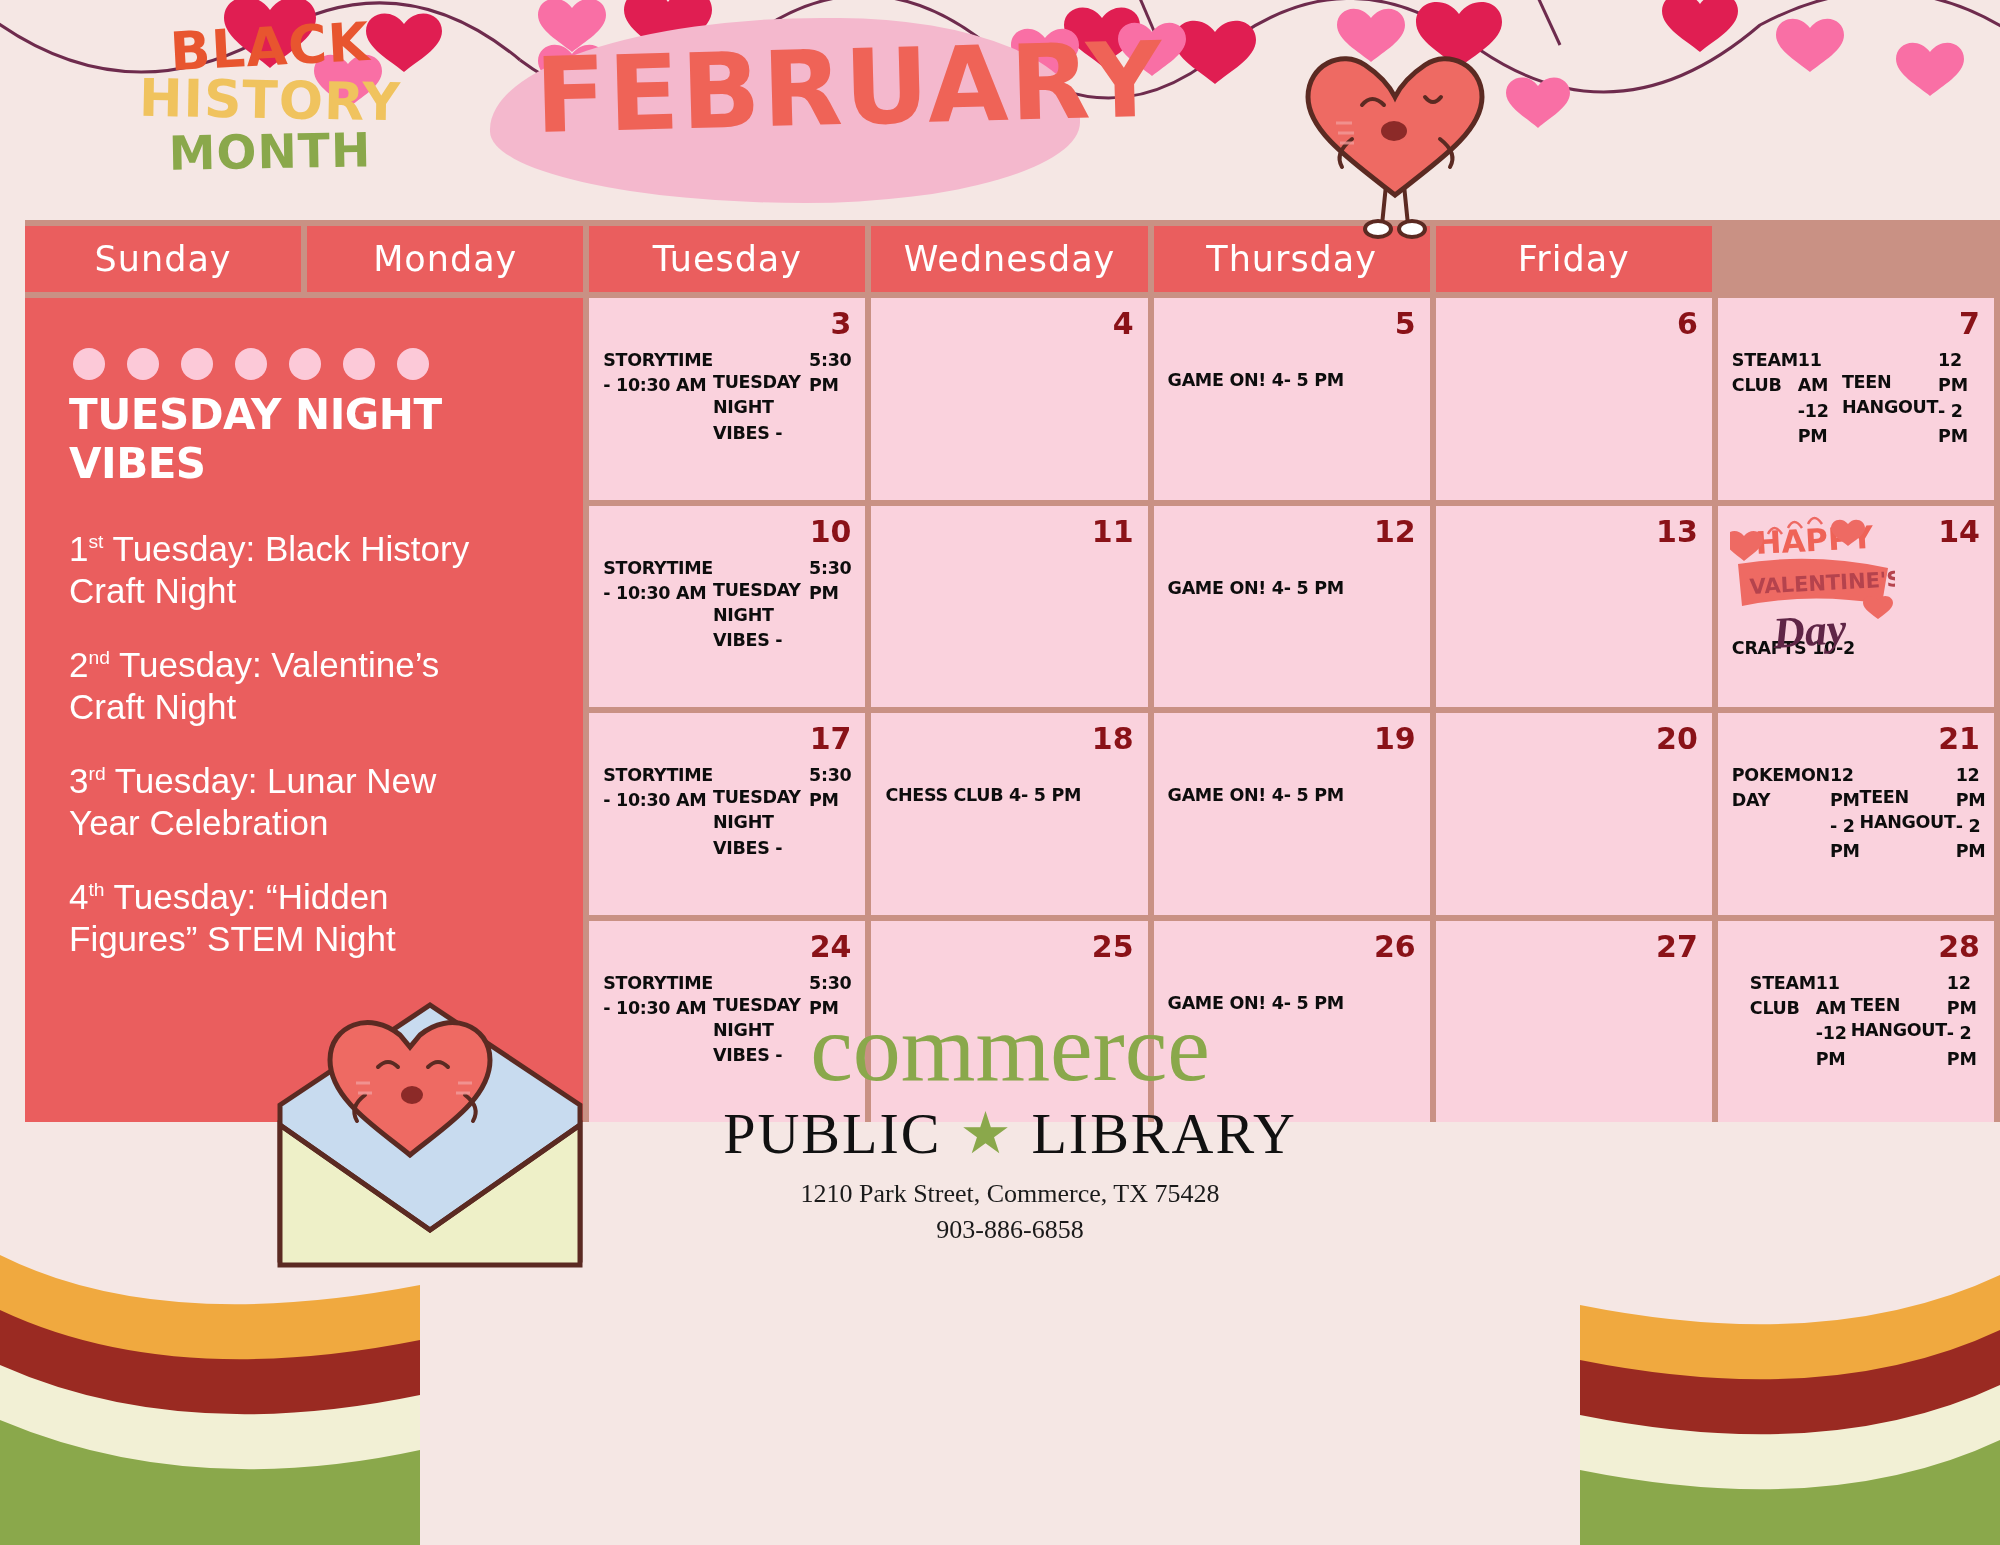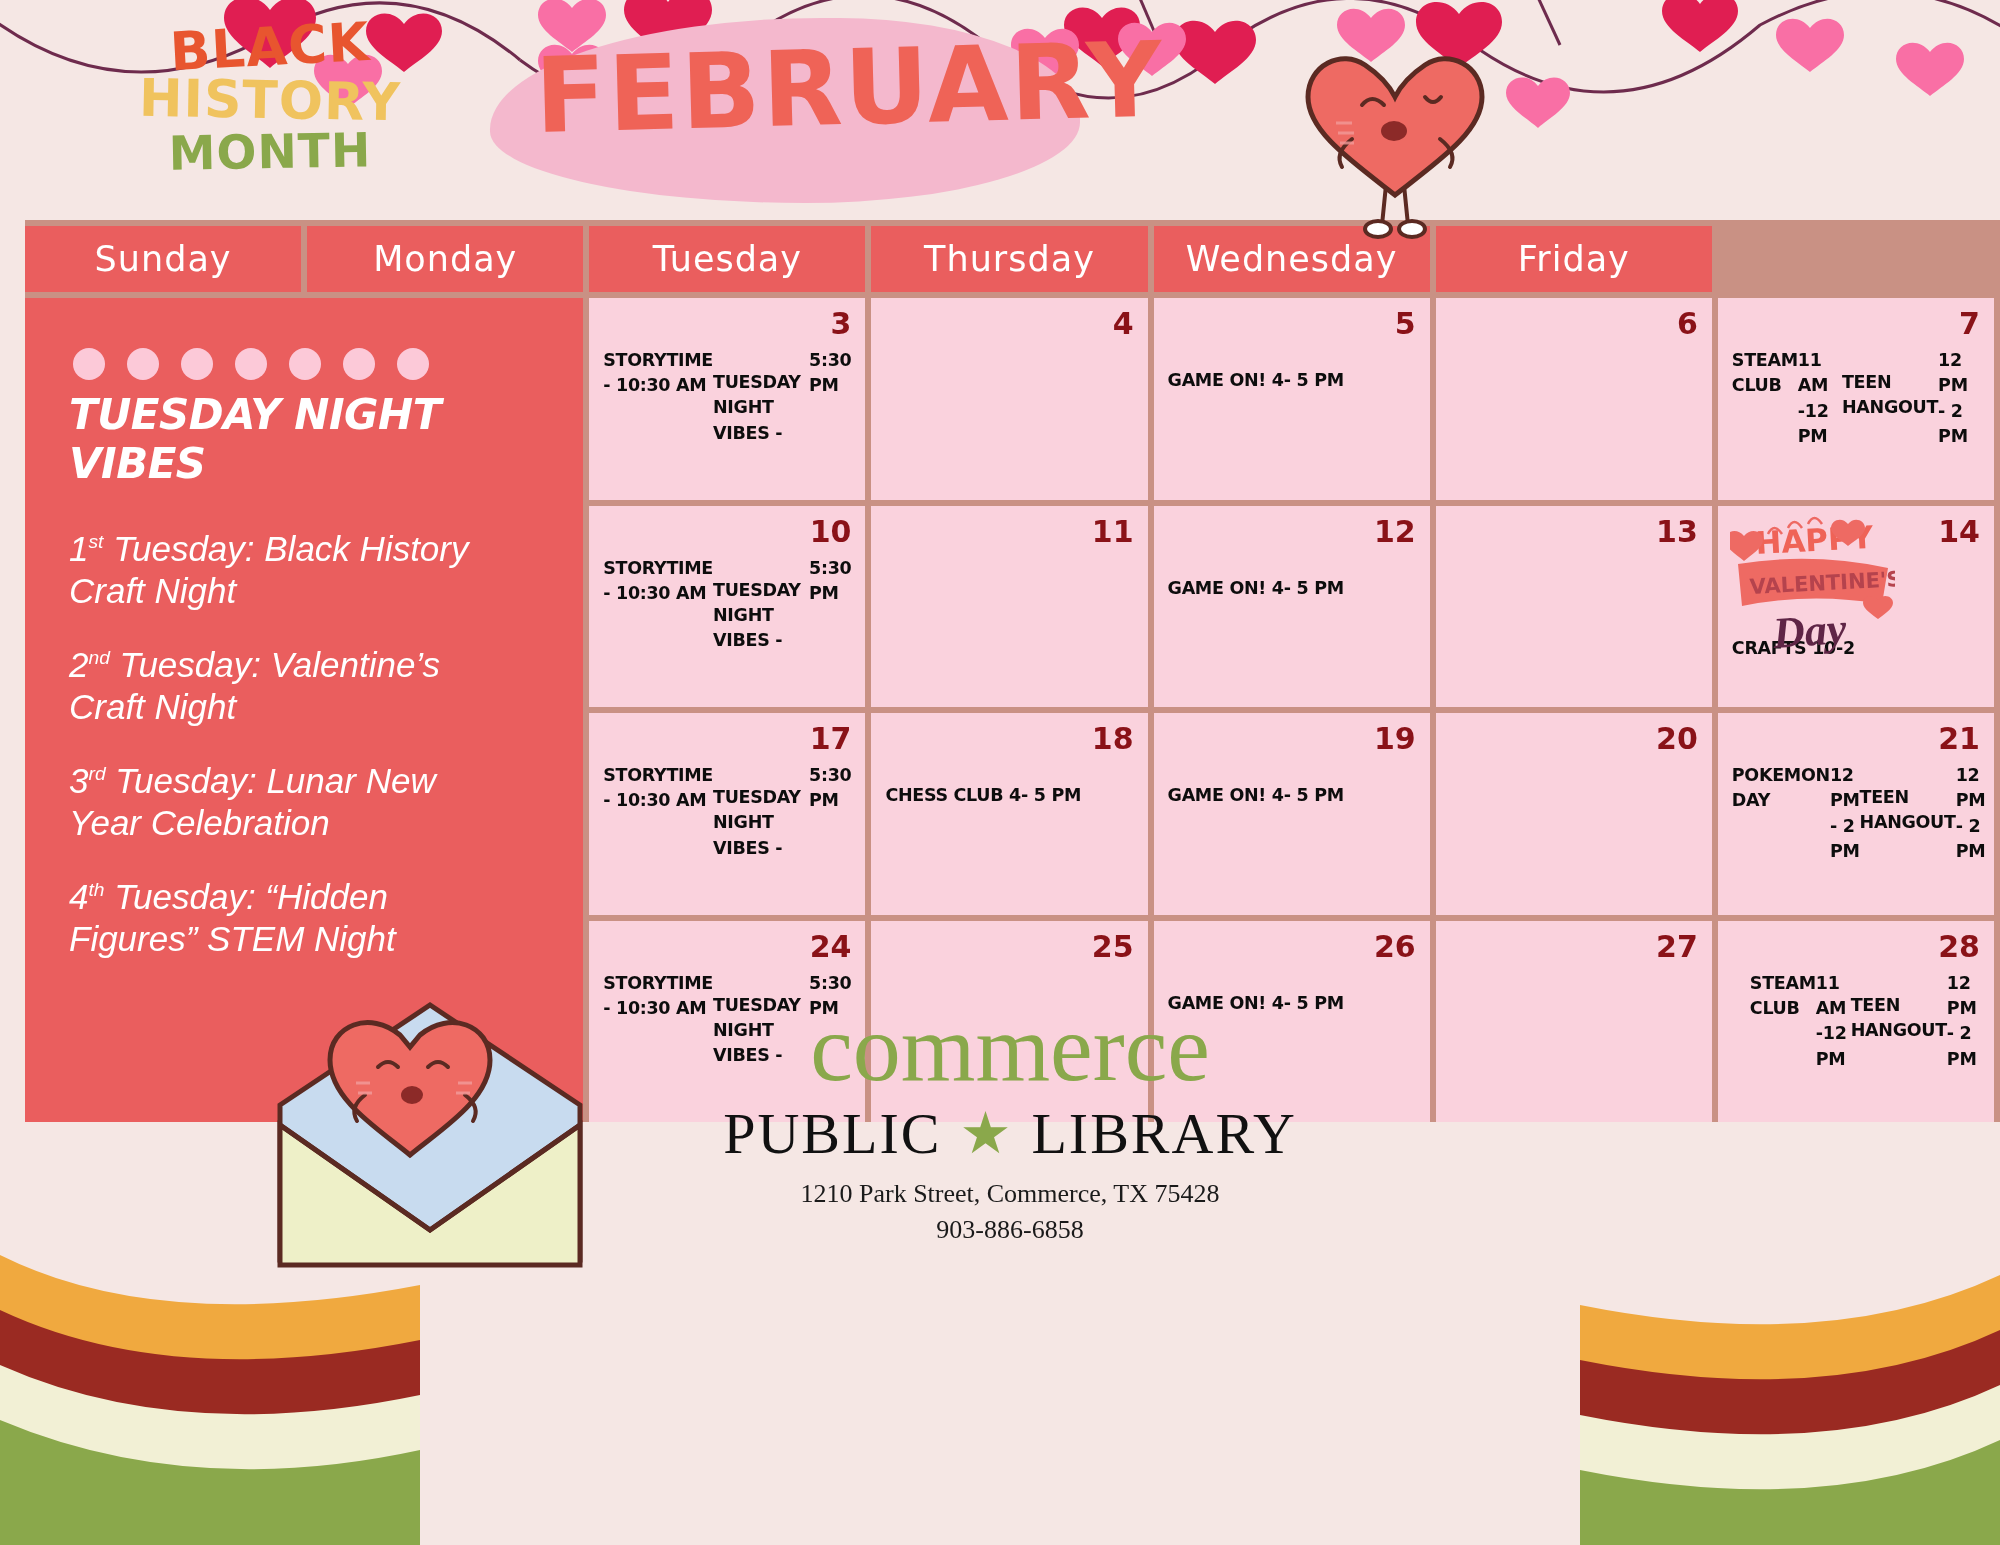--- a/index.html
+++ b/index.html
@@ -65,21 +65,20 @@
     margin-bottom:2px;
   }
   .ev.gap { margin-top:22px; }
   .cell.center .cell-events { align-items:center; justify-content:flex-start; margin-top:60px; text-align:center; }
 
   
   .sidebar {
     grid-column:1 / span 2; grid-row:2 / span 4;
     background:#ea5e5e; position:relative; padding:28px 28px 16px 28px;
     overflow:hidden;
-    font-style:italic;
   }
   .dots { display:flex; gap:22px; margin:22px 0 10px 20px; }
   .dot { width:32px; height:32px; border-radius:50%; background:#fcc9d8; }
   .sb-title {
     color:#ffffff; font-family:"DejaVu Sans", sans-serif; font-weight:bold;
     font-size:42px; letter-spacing:-0.5px; margin:4px 0 40px 16px;
   }
   .sb-item {
     color:#ffffff; font-family:"Liberation Sans", sans-serif; font-weight:300;
     font-size:35px; line-height:1.2; margin:0 0 32px 16px; max-width:420px;
@@ -165,22 +164,22 @@
   <g stroke="#f29a98" stroke-width="3" opacity="0.8">
     <path d="M46 88 l 16 0 M48 98 l 16 0 M50 108 l 14 0"></path>
   </g>
 </svg>
 
 <div class="cal">
   <div class="cal-inner" id="cal-inner">
       <div class="dayhead">Sunday</div>
       <div class="dayhead">Monday</div>
       <div class="dayhead">Tuesday</div>
+      <div class="dayhead">Wednesday</div>
       <div class="dayhead">Thursday</div>
-      <div class="dayhead">Wednesday</div>
       <div class="dayhead">Friday</div>
       <div class="sidebar">
         <div class="dots">
           <div class="dot"></div>
           <div class="dot"></div>
           <div class="dot"></div>
           <div class="dot"></div>
           <div class="dot"></div>
           <div class="dot"></div>
           <div class="dot"></div>

